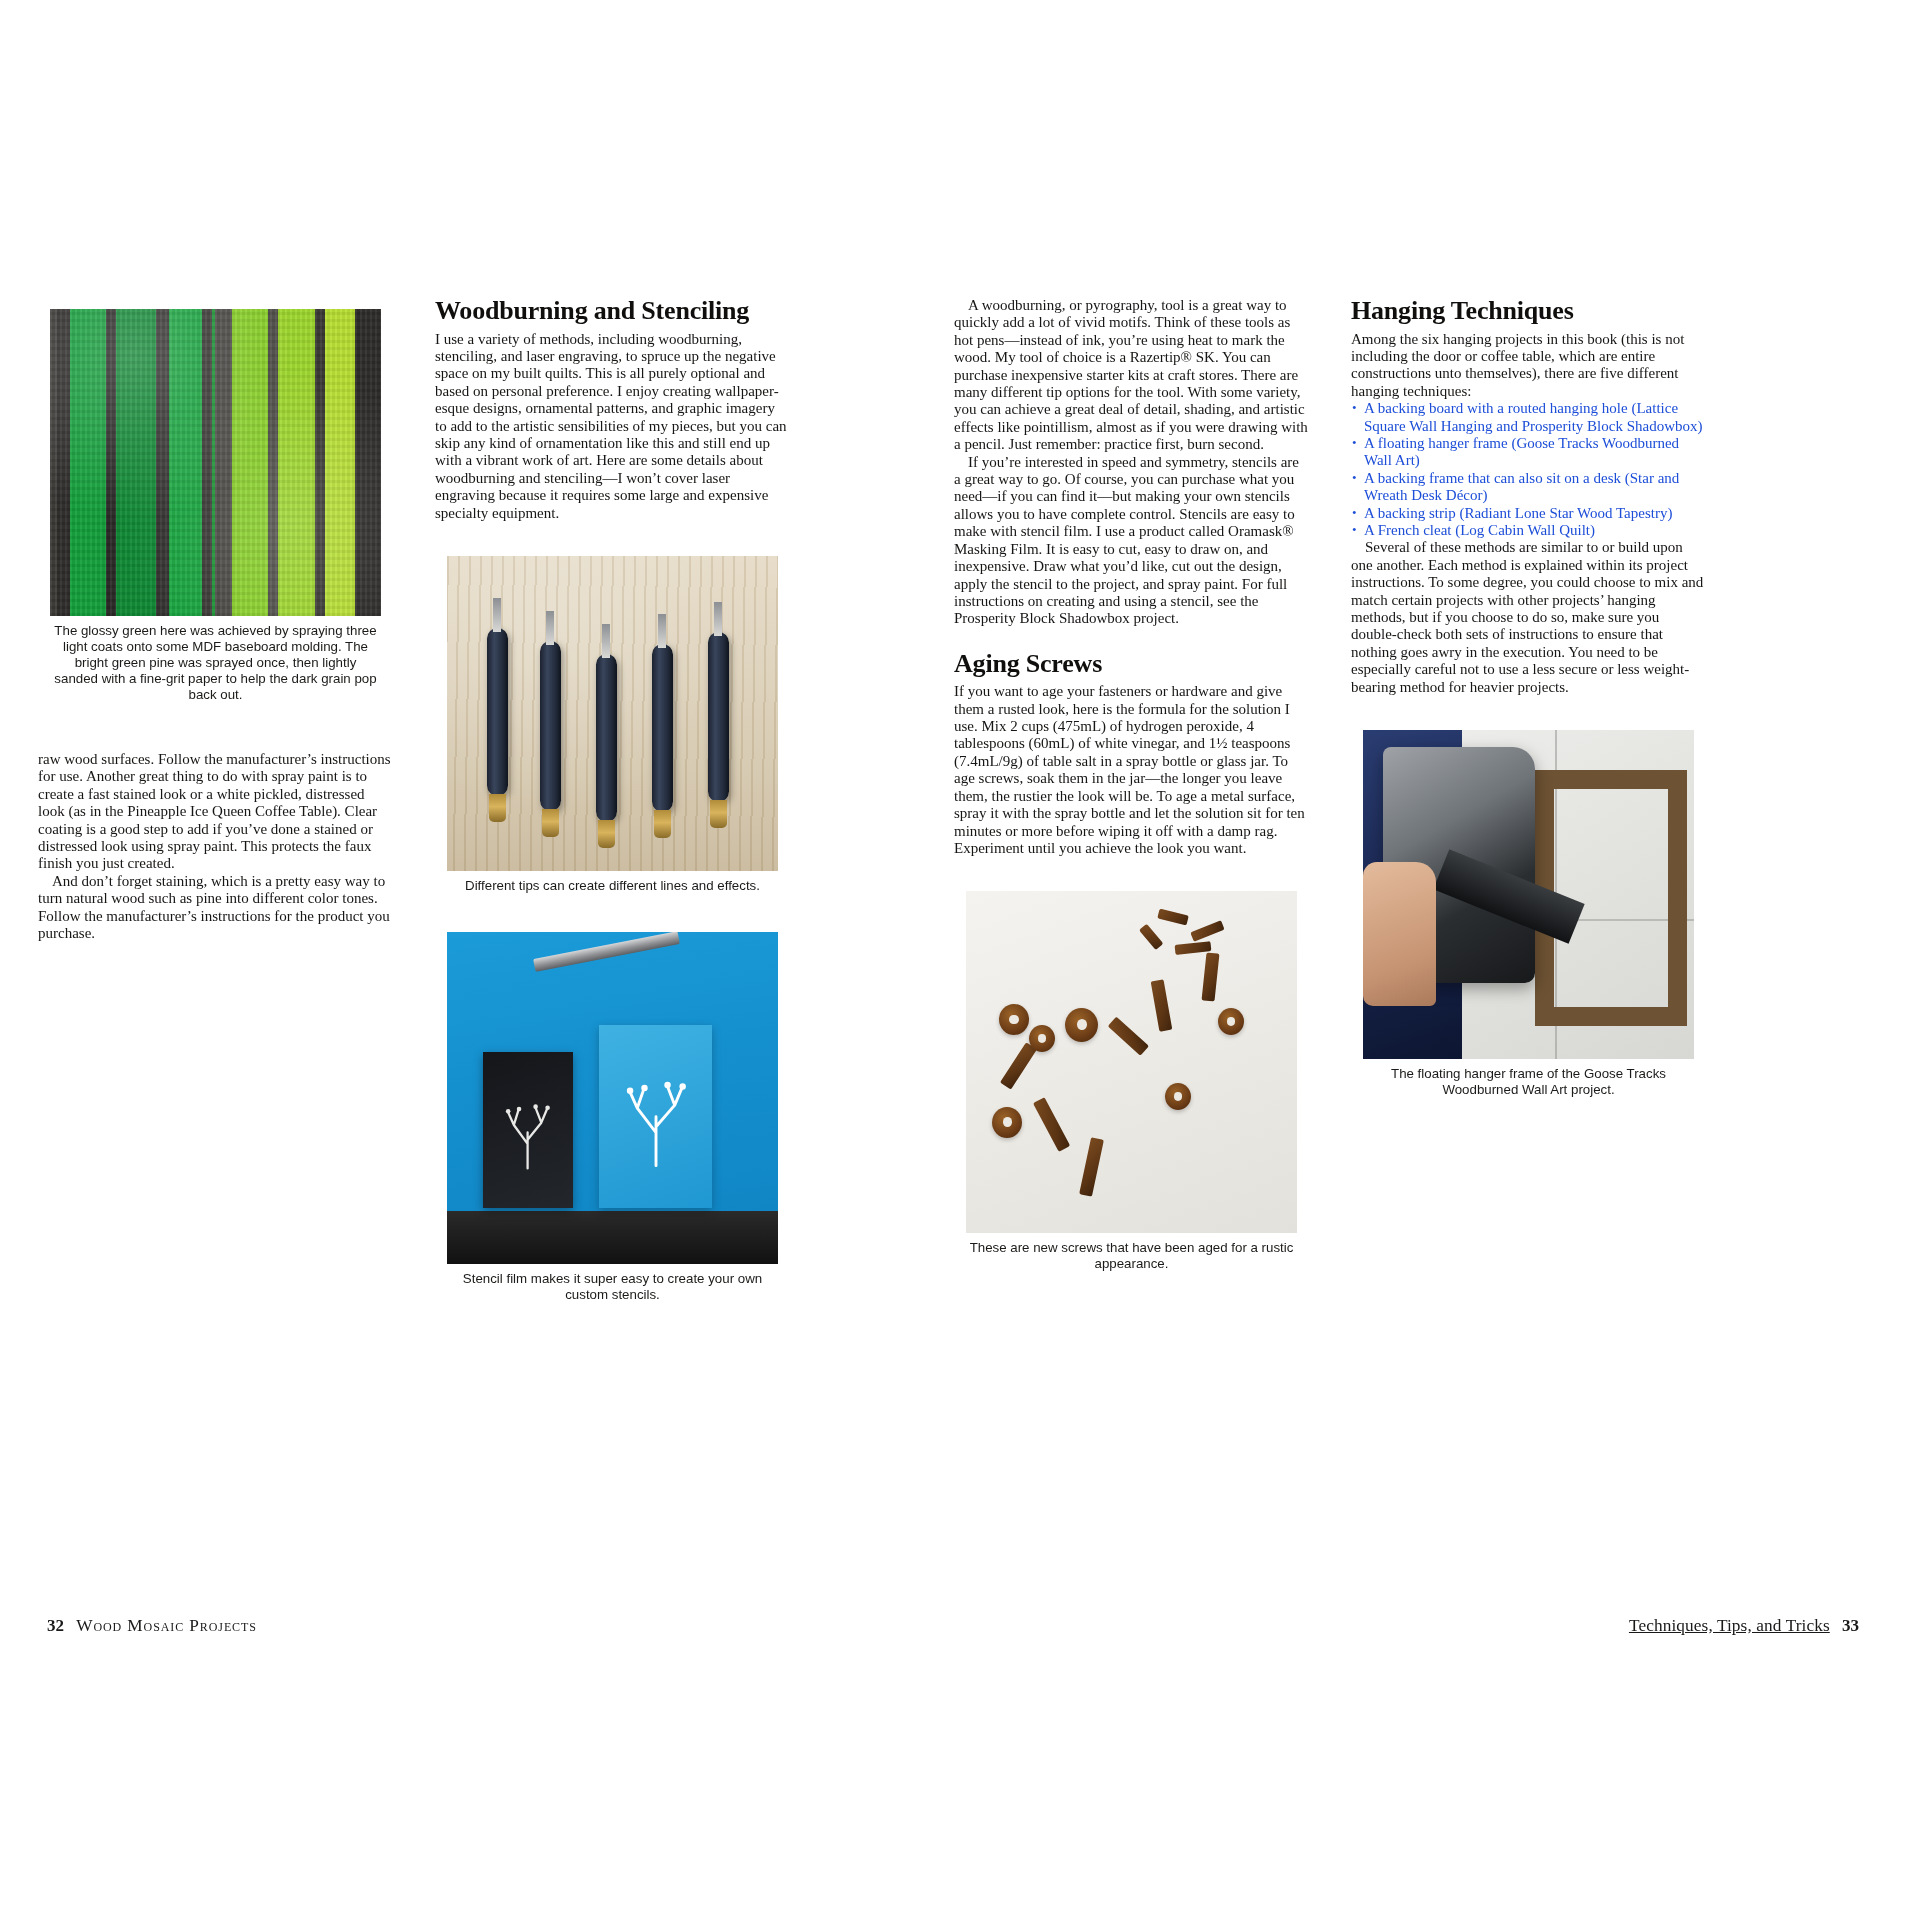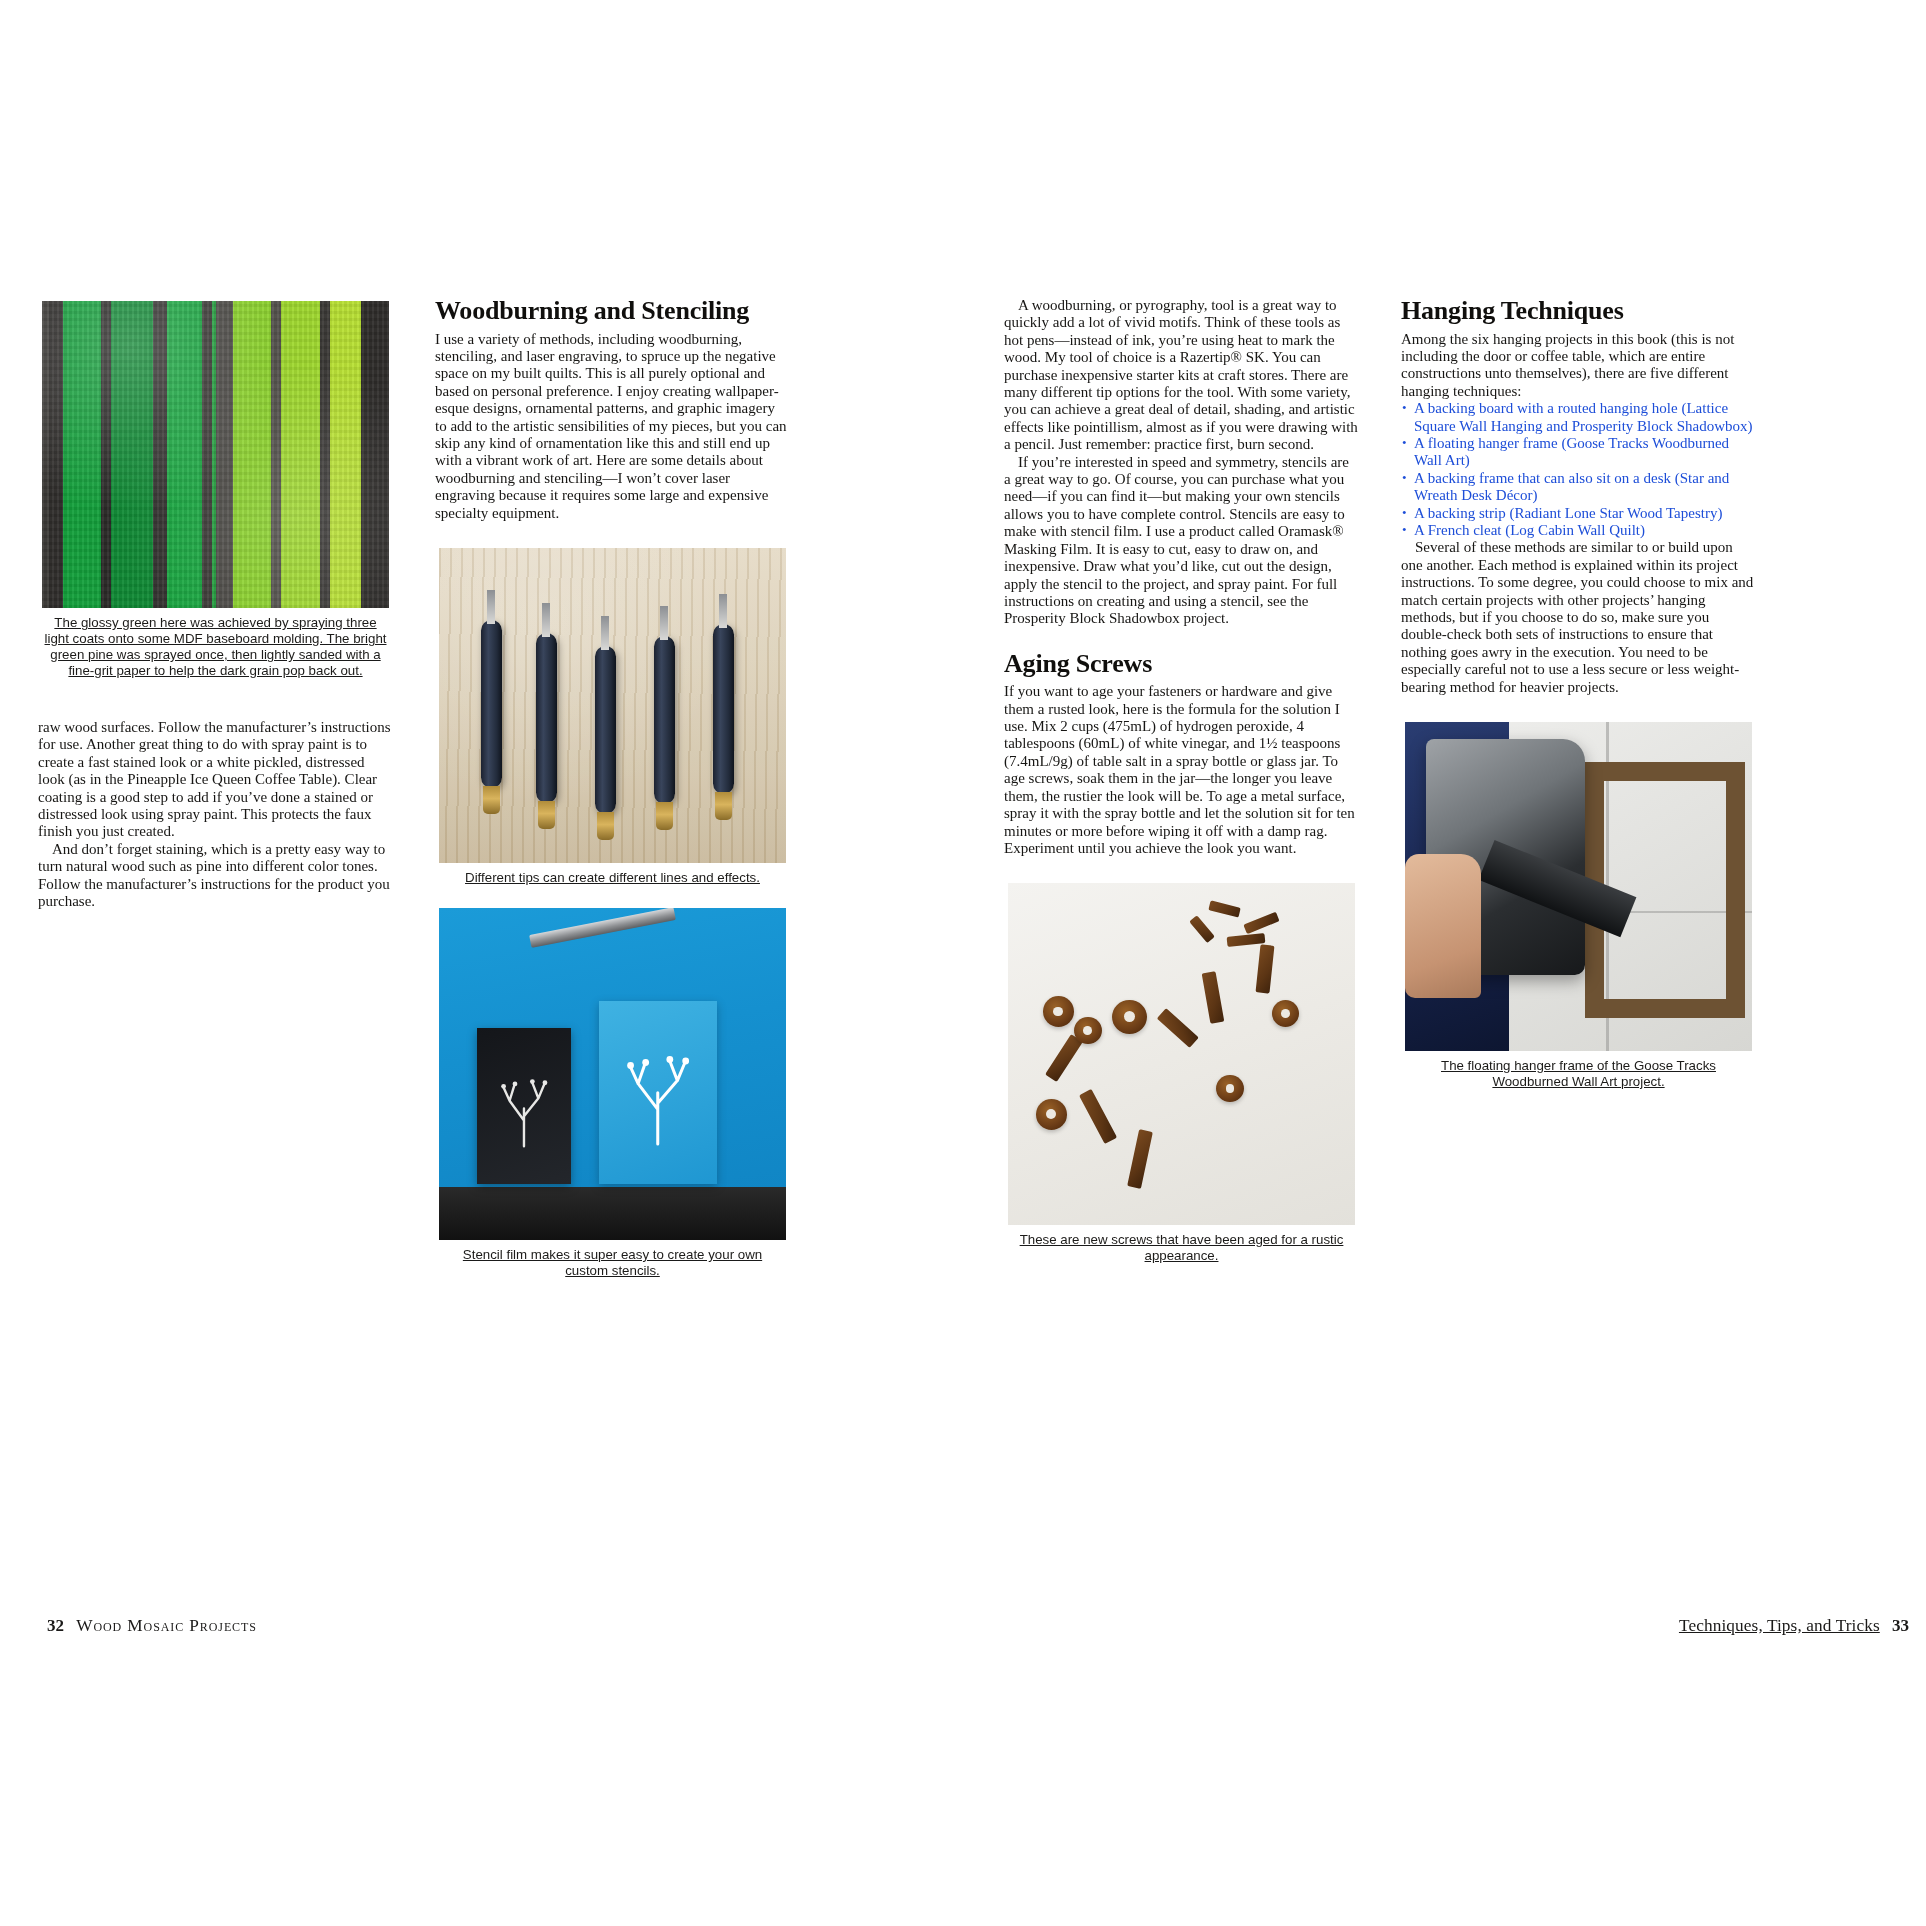--- a/index.html
+++ b/index.html
@@ -25,21 +25,21 @@
     background: #ffffff;
   }
 
   
   .page {
     position: absolute;
     top: 297px;
     height: 1297px;
   }
   .page-left  { left: 38px;  width: 921px; }
-  .page-right { left: 1004px; width: 921px; }
+  .page-right { left: 954px; width: 921px; }
 
   .cols {
     display: flex;
     gap: 42px;
     height: 1218px;
   }
   .col {
     width: 355px;
     position: relative;
   }
@@ -117,21 +117,21 @@
   }
   .footer-left  { left: 9px;  bottom: -42px; }
   .footer-right { right: 16px; bottom: -42px; }
   .footer-right .running {
     font-size: 17.3px;
     letter-spacing: 0.1px;
     text-decoration: underline;
   }
 
   
-  .figure { margin: 4px; text-decoration: underline; }
+  .figure { margin: 12px; }
   .fig-img {
     width: 100%;
     display: block;
     position: relative;
     overflow: hidden;
     background: #999;
   }
 
   
   .photo-green {

